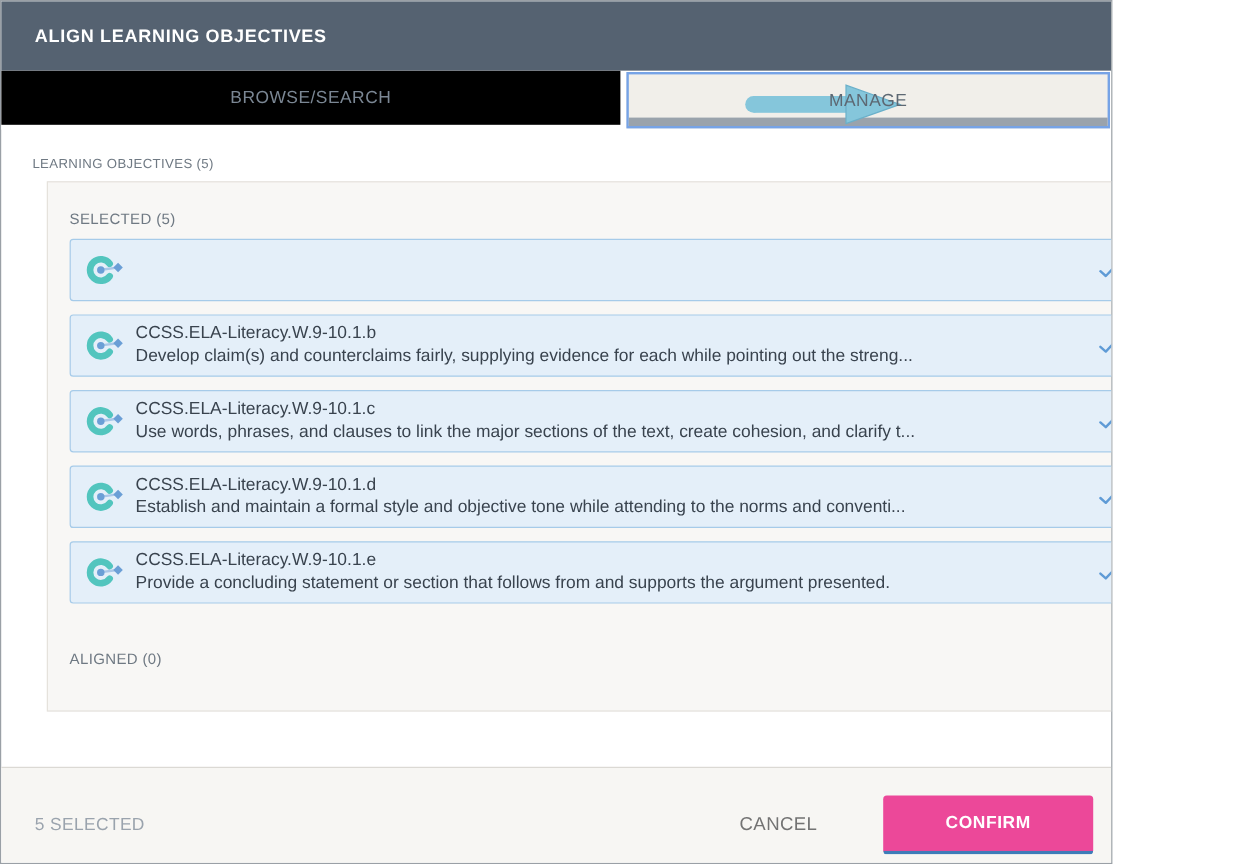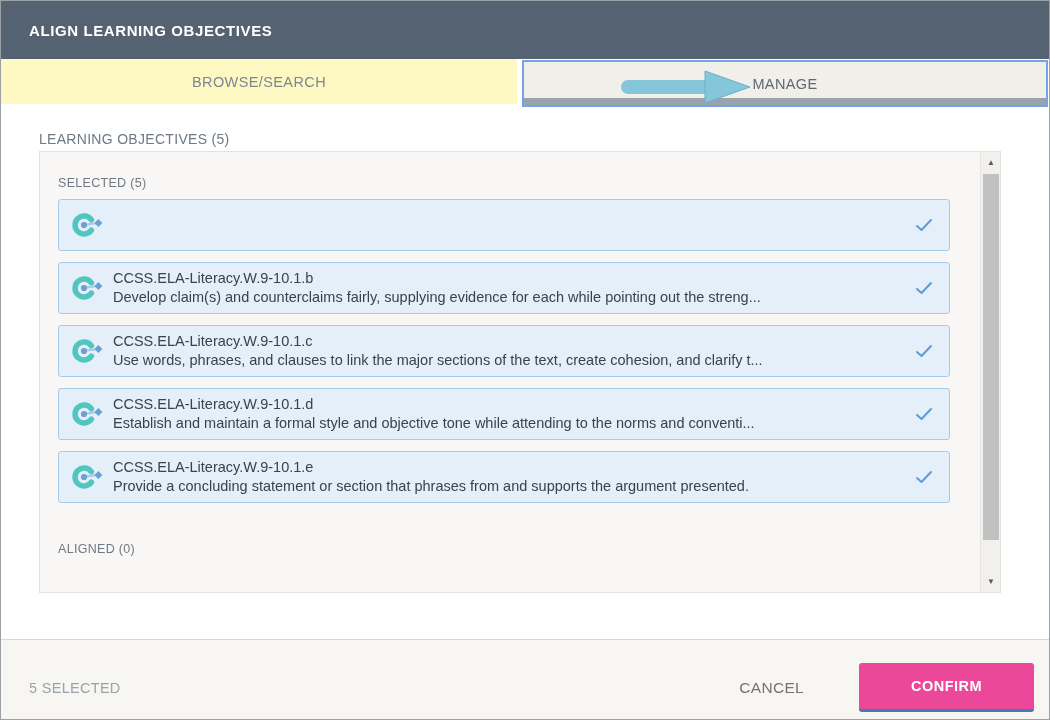--- a/index.html
+++ b/index.html
@@ -1,50 +1,50 @@
 <!DOCTYPE html>
 <html><head>
 <meta charset="utf-8">
 <style>
   * { margin:0; padding:0; box-sizing:border-box; }
   body { font-family:"Liberation Sans", sans-serif; background:#fff; }
   .page {
-    position:relative; width:1050px; height:720px; background:#fff;
+    position:relative; width:927px; height:720px; background:#fff;
     border:1px solid #9aa0a6; overflow:hidden;
   }
   
   .header {
     position:absolute; top:0; left:0; right:0; height:58px;
     background:#556271; display:flex; align-items:center; padding-left:28px;
   }
   .header .title {
     color:#ffffff; font-size:15px; font-weight:bold; letter-spacing:.6px;
   }
   
   .tabs { position:absolute; top:58px; left:0; right:0; height:49px; background:#fff; }
   .tab-browse {
     position:absolute; left:0; top:0; width:516px; height:45px;
-    background:#fef9c3; display:flex; align-items:center; justify-content:center;
+    background:#000000; display:flex; align-items:center; justify-content:center;
     cursor:pointer;
     text-align:center;
   }
   .tab-browse span { color:#7b8794; font-size:14.5px; letter-spacing:.4px; }
   .tab-manage {
     position:absolute; left:521px; right:1px; top:1px; height:47px;
     background:#f1efea; border:2px solid #76a3e6;
     display:flex; align-items:center; justify-content:center; cursor:pointer;
   }
   .tab-manage span { color:#5d6873; font-size:14.5px; letter-spacing:.4px; position:relative; z-index:2; }
   .tab-manage .strip {
     position:absolute; left:0; right:0; bottom:0; height:7px; background:#9aa3ac;
   }
   .manage-arrow { position:absolute; left:95px; top:6px; width:135px; height:36px; z-index:1; }
   
   .section-label {
-    position:absolute; left:38px; top:130px; color:#6f7983; font-size:14px; letter-spacing:.3px;
+    position:absolute; left:26px; top:130px; color:#6f7983; font-size:11px; letter-spacing:.3px;
   }
   .panel {
     position:absolute; left:38px; top:150px; width:962px; height:442px;
     background:#f8f7f5; border:1px solid #e5e2dc; padding:24px 0 0 18px;
   }
   .group-label { color:#6f7983; font-size:12.5px; letter-spacing:.3px; margin-bottom:9px; }
   .aligned-label { margin-top:39px; }
   .obj-item {
     width:892px; height:52px; background:#e4eff9; border:1px solid #a6cbe9;
     border-radius:3px; display:flex; align-items:center; padding:0 16px 0 12px;
@@ -179,21 +179,21 @@
 
     <div class="obj-item">
       <svg class="obj-icon" viewBox="0 0 32 32">
         <path d="M 20.4 21.2 A 9 9 0 1 1 20.4 10.8" fill="none" stroke="#52c5be" stroke-width="5.5" stroke-linecap="round"></path>
         <line x1="15" y1="15.6" x2="25" y2="14.2" stroke="#a9c7e8" stroke-width="2"></line>
         <circle cx="13" cy="16" r="3.1" fill="#6b9fd6"></circle>
         <rect x="24.6" y="11.2" width="5.6" height="5.6" transform="rotate(45 27.4 14)" fill="#6b9fd6"></rect>
       </svg>
       <div class="obj-text">
         <div class="obj-code">CCSS.ELA-Literacy.W.9-10.1.e</div>
-        <div class="obj-desc">Provide a concluding statement or section that phrases from and supports the argument presented.</div>
+        <div class="obj-desc">Provide a concluding statement or section that follows from and supports the argument presented.</div>
       </div>
       <svg class="obj-check" viewBox="0 0 18 14">
         <path d="M2 8 L6.5 12 L16 2" stroke="#5f9bd6" stroke-width="2" fill="none" stroke-linecap="round" stroke-linejoin="round"></path>
       </svg>
     </div>
 
     <div class="group-label aligned-label">ALIGNED (0)</div>
 
     <div class="scrollbar">
       <div class="sb-btn sb-up">▲</div>

